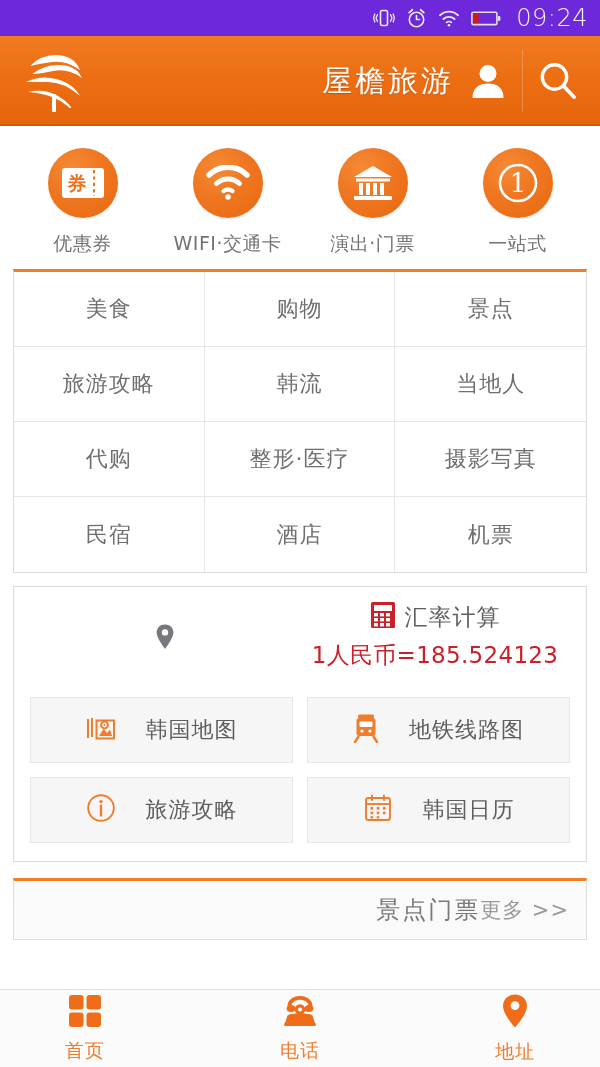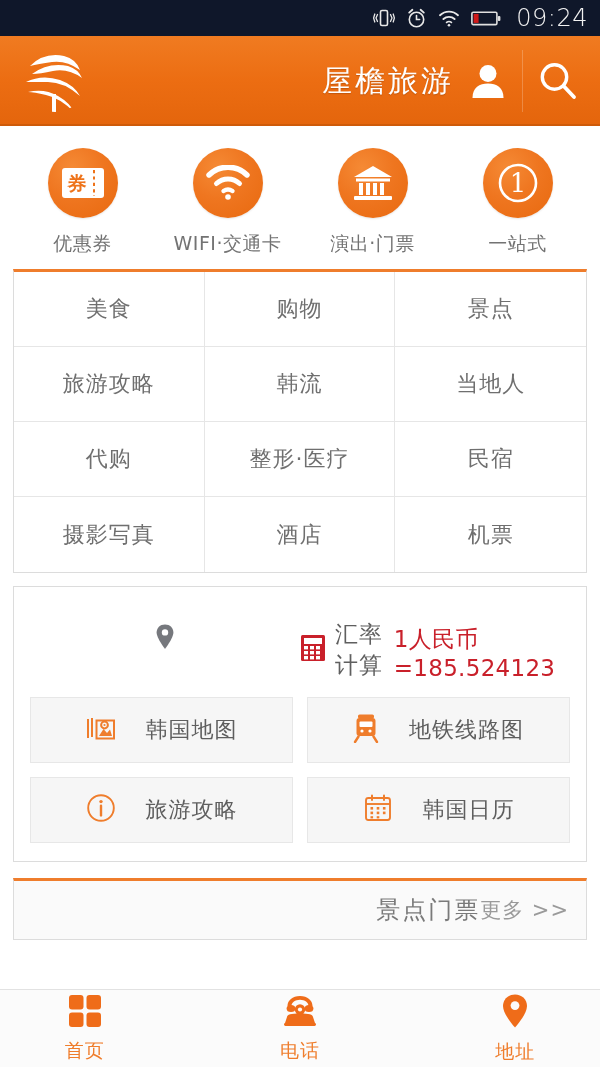--- a/index.html
+++ b/index.html
@@ -6,21 +6,21 @@
   html, body {
     width: 600px; height: 1067px;
     background: #ffffff;
     font-family: "DejaVu Sans", "Liberation Sans", sans-serif;
     overflow: hidden;
   }
   #app { width: 600px; height: 1067px; position: relative; display: flex; flex-direction: column; background: #fff; }
 
   
   .statusbar {
-    height: 36px; background: #0f172a; color: #e8e8e8;
+    height: 36px; background: #6d28d9; color: #e8e8e8;
     display: flex; align-items: center; justify-content: flex-end;
     padding: 0 12px; gap: 11px; flex: 0 0 36px;
   }
   .st-icon { display: flex; align-items: center; justify-content: center; }
   .st-time { font-size: 24px; letter-spacing: 0.5px; color: #f2f2f2; font-weight: 300; margin-left: 4px; }
 
   
   .header {
     height: 90px; flex: 0 0 90px;
     background: linear-gradient(180deg,#f07b21 0%, #ec6d12 50%, #e4650c 100%);
@@ -75,21 +75,21 @@
     letter-spacing: 1px;
   }
   .grid-cell:nth-child(3n) { border-right: none; }
   .grid-cell:nth-last-child(-n+3) { border-bottom: none; }
 
   
   .spacer-12 { height: 13px; }
   .tools-panel { border: 1px solid #dcdcdc; background: #fff; padding: 14px 16px 18px 16px; }
   .tools-top { display: flex; min-height: 80px; }
   .tools-left { flex: 1; display: flex; align-items: flex-start; justify-content: center; padding-top: 22px; }
-  .tools-right { flex: 1; display: flex; flex-direction: row; align-items: flex-end; }
+  .tools-right { flex: 1; display: flex; flex-direction: column; align-items: center; }
   .rate-head { display: flex; align-items: center; gap: 9px; }
   .rate-head-label { font-size: 23px; color: #5f5f5f; letter-spacing: 1px; }
   .rate-value { margin-top: 7px; font-size: 23px; color: #c9202a; letter-spacing: .3px; }
 
   .tool-grid { display: flex; flex-wrap: wrap; gap: 14px; margin-top: 16px; }
   .tool-btn {
     width: calc(50% - 7px); height: 66px;
     background: #f6f6f6; border: 1px solid #e7e7e7;
     display: flex; align-items: center; justify-content: center; gap: 30px;
   }
@@ -250,22 +250,22 @@
     <div class="panel">
       <div class="grid">
         <div class="grid-cell">美食</div>
         <div class="grid-cell">购物</div>
         <div class="grid-cell">景点</div>
         <div class="grid-cell">旅游攻略</div>
         <div class="grid-cell">韩流</div>
         <div class="grid-cell">当地人</div>
         <div class="grid-cell">代购</div>
         <div class="grid-cell">整形·医疗</div>
+        <div class="grid-cell">摄影写真</div>
         <div class="grid-cell">民宿</div>
-        <div class="grid-cell">摄影写真</div>
         <div class="grid-cell">酒店</div>
         <div class="grid-cell">机票</div>
       </div>
     </div>
 
     <div class="spacer-12"></div>
 
     <div class="tools-panel">
       <div class="tools-top">
         <div class="tools-left">

